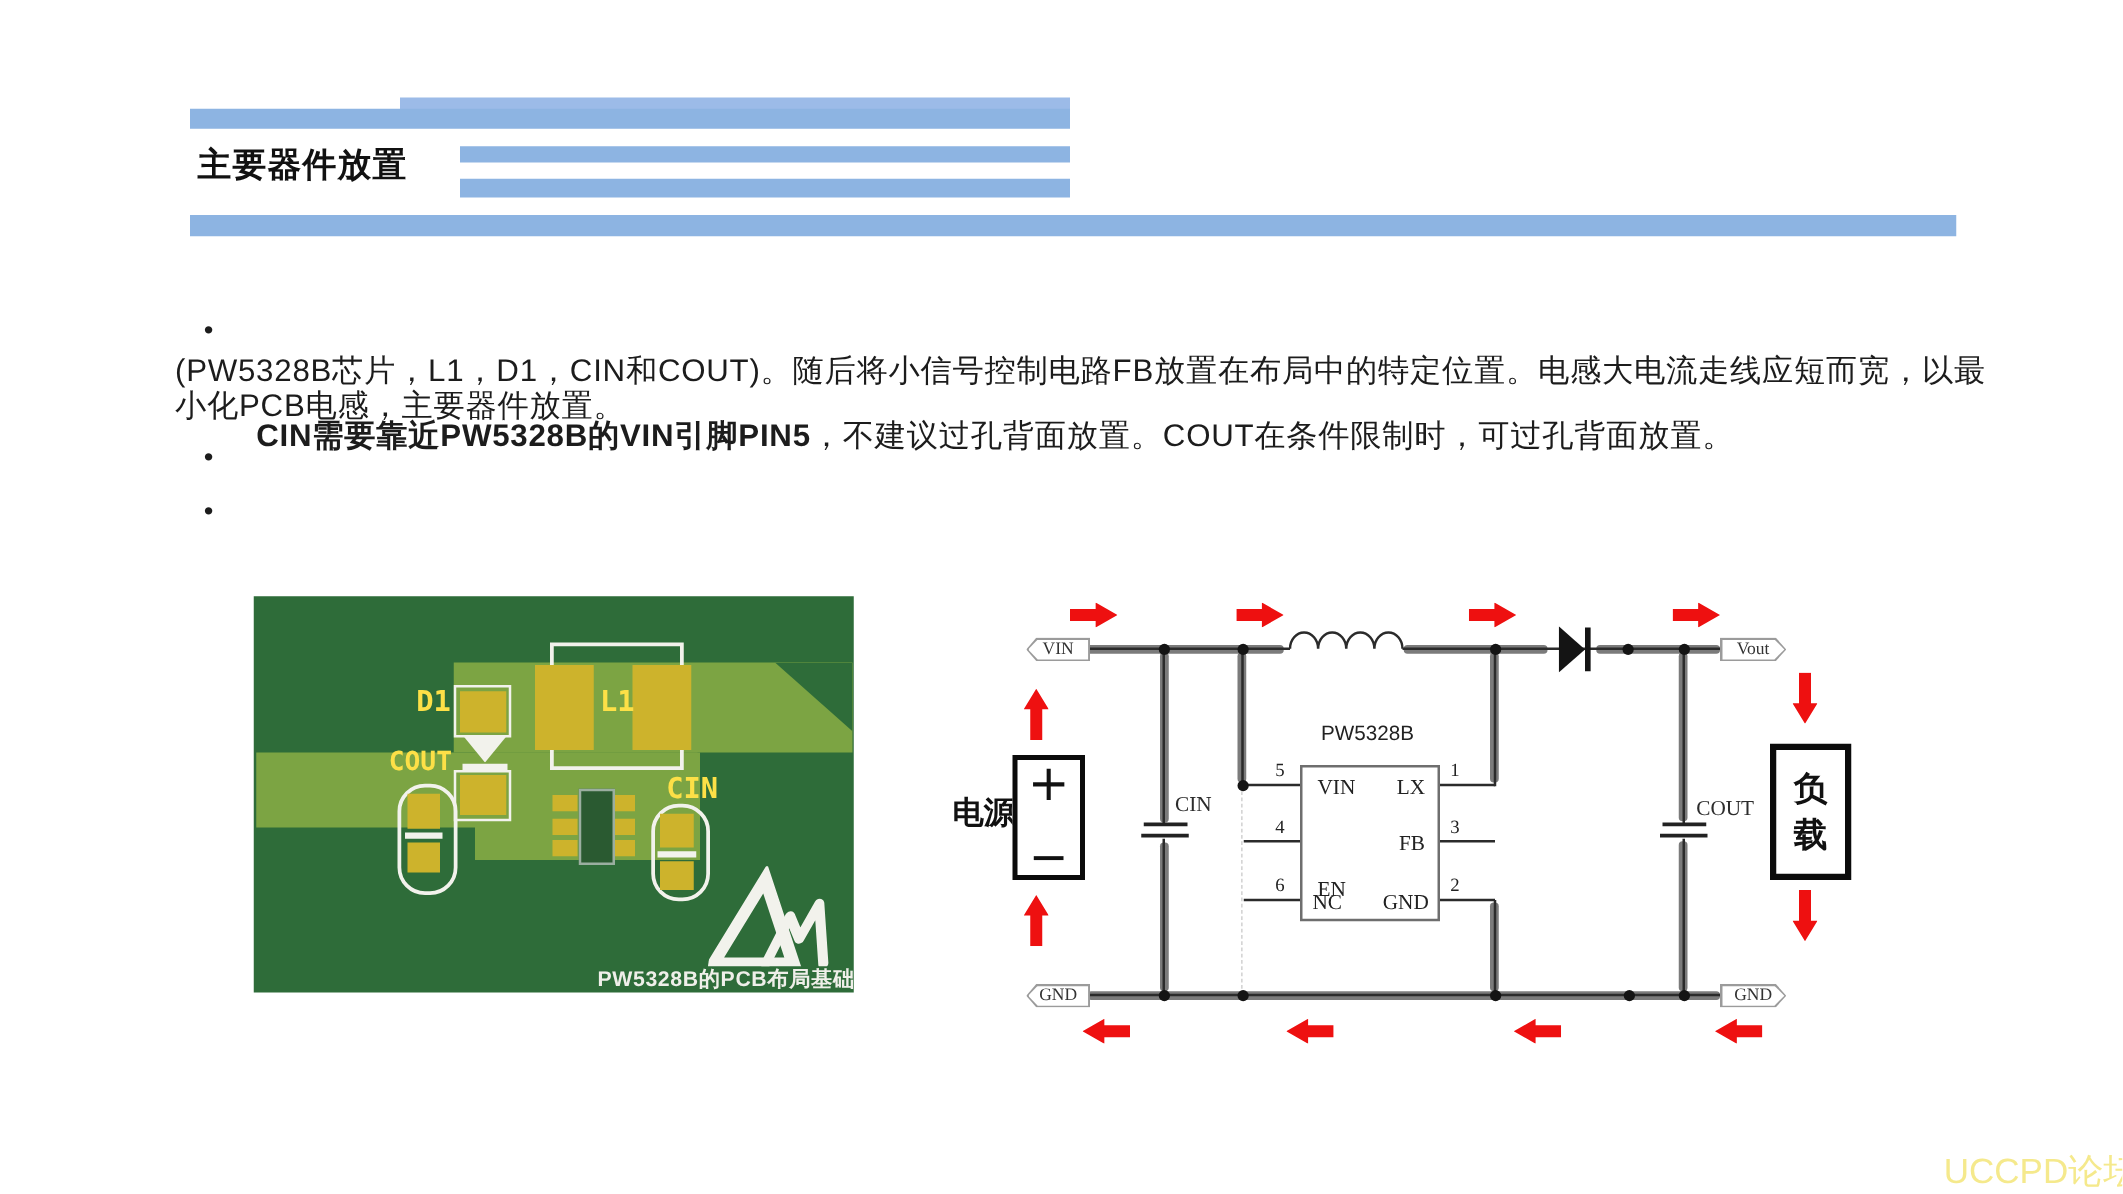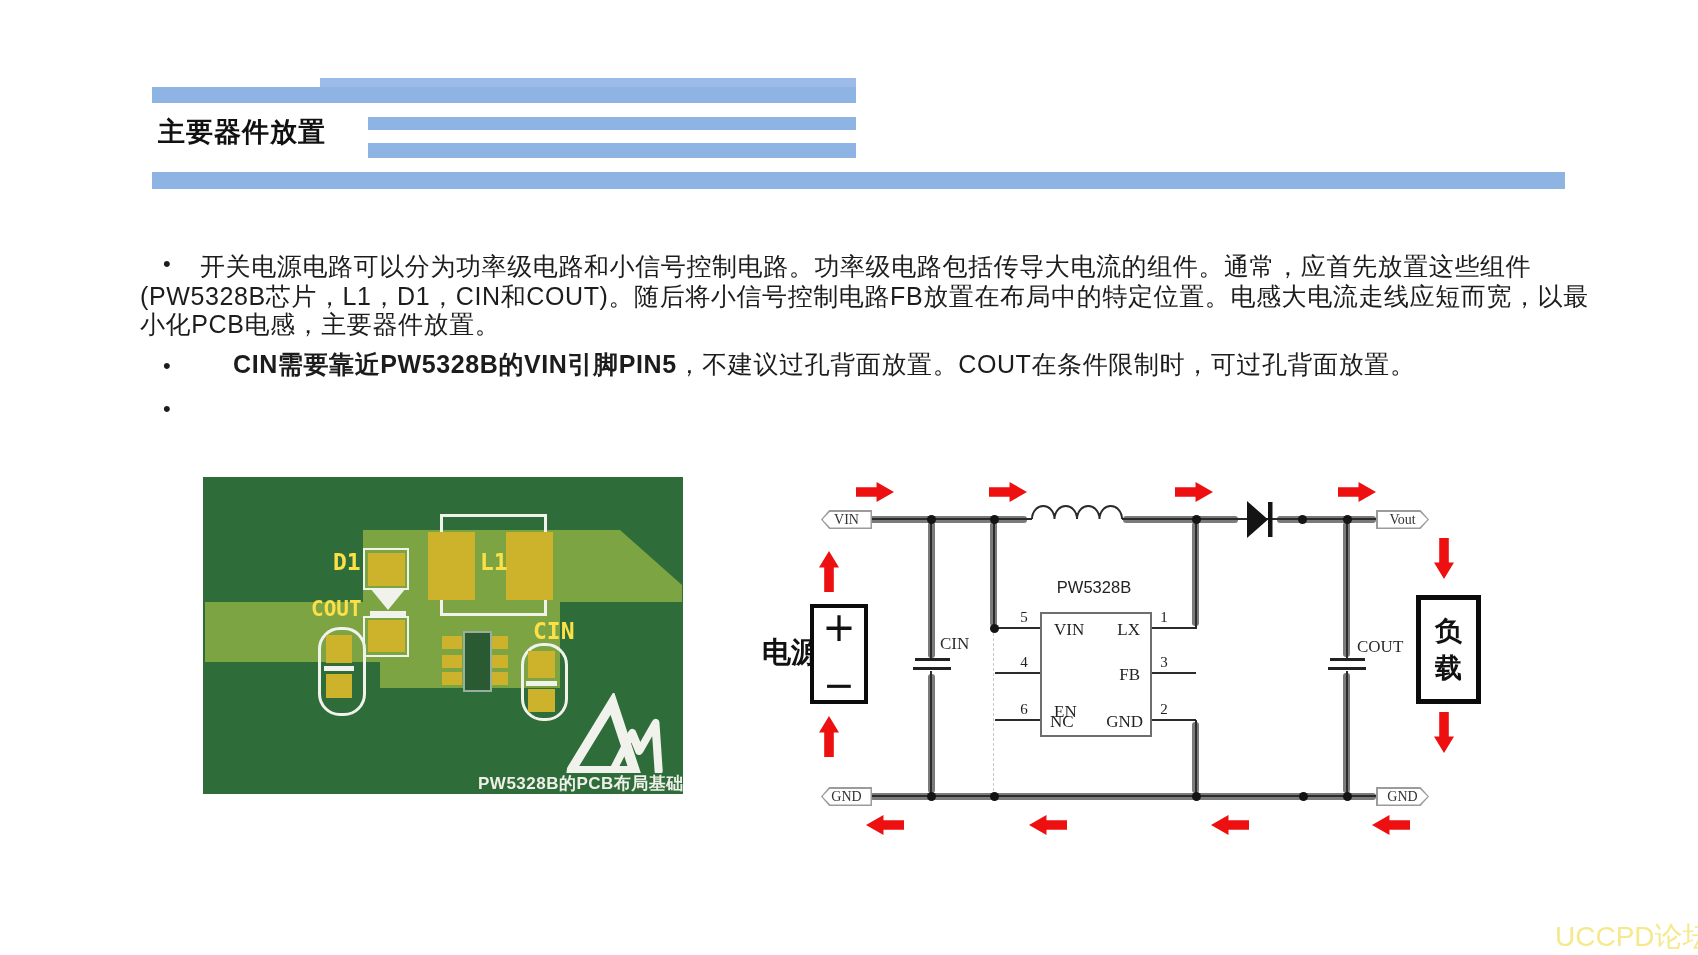--- a/index.html
+++ b/index.html
@@ -43,42 +43,41 @@
   .arr-r{clip-path:polygon(0 26%,54% 26%,54% 0,100% 50%,54% 100%,54% 74%,0 74%);}
   .arr-l{clip-path:polygon(100% 26%,46% 26%,46% 0,0 50%,46% 100%,46% 74%,100% 74%);}
   .arr-u{clip-path:polygon(50% 0,100% 40%,74% 40%,74% 100%,26% 100%,26% 40%,0 40%);}
   .arr-d{clip-path:polygon(50% 100%,100% 60%,74% 60%,74% 0,26% 0,26% 60%,0 60%);}
   .src-box{position:absolute;left:810px;top:604px;width:50px;height:92px;border:4px solid #0b0b0b;background:#fff;
            display:flex;flex-direction:column;align-items:center;justify-content:space-between;}
   .src-box .sign{font-family:"DejaVu Sans",sans-serif;color:#111;}
   .load-box{position:absolute;left:1416px;top:595px;width:55px;height:99px;border:5px solid #0b0b0b;background:#fff;
             display:flex;flex-direction:column;align-items:center;justify-content:center;
             font-weight:700;font-size:27px;line-height:37px;color:#111;}
-  .cn-label{font-weight:700;font-size:29px;color:#111;white-space:nowrap;}
+  .cn-label{font-weight:700;font-size:25px;color:#111;white-space:nowrap;}
   .watermark{position:absolute;left:1555px;top:918px;font-size:28px;color:#F5E98C;white-space:nowrap;}
 </style>
 </head>
 <body>
 
 <div id="screen">
 
   <div class="bar" style="left:320px;top:78px;width:536px;height:11px;background:#9CBBE8;"></div>
   <div class="bar" style="left:152px;top:87px;width:704px;height:16px;"></div>
   <div class="abs title" style="left:158px;top:114px;">主要器件放置</div>
   <div class="bar" style="left:368px;top:117px;width:488px;height:13px;"></div>
   <div class="bar" style="left:368px;top:143px;width:488px;height:15px;"></div>
   <div class="bar" style="left:152px;top:172px;width:1413px;height:17px;"></div>
 
   <div class="abs bullet" style="left:163px;top:251px;">•</div>
-  <div class="abs body-line" style="left:200px;top:250px;">开关电源电路可以分为功率级电路和小信号控制电路。功率级电路包括传导大电流的组件。通常，应首先放置这些组件</div>
   <div class="abs body-line" style="left:140px;top:280px;">(PW5328B芯片，L1，D1，CIN和COUT)。随后将小信号控制电路FB放置在布局中的特定位置。电感大电流走线应短而宽，以最</div>
   <div class="abs body-line" style="left:140px;top:308px;">小化PCB电感，主要器件放置。</div>
 
   <div class="abs bullet" style="left:163px;top:353px;">•</div>
-  <div class="abs body-line" style="left:205px;top:348px;margin-left:28px;">
+  <div class="abs body-line" style="left:205px;top:332px;">
     <span class="bold">CIN需要靠近PW5328B的VIN引脚PIN5</span><span>，不建议过孔背面放置。COUT在条件限制时，可过孔背面放置。</span>
   </div>
 
   <div class="abs bullet" style="left:163px;top:396px;">•</div>
 
 
   <div id="pcb">
     <div class="pour" style="left:160px;top:53px;width:319px;height:72px;"></div>
     <div class="cut" style="left:417px;top:53px;width:62px;height:55px;"></div>
     <div class="pour" style="left:2px;top:125px;width:353px;height:60px;"></div>

